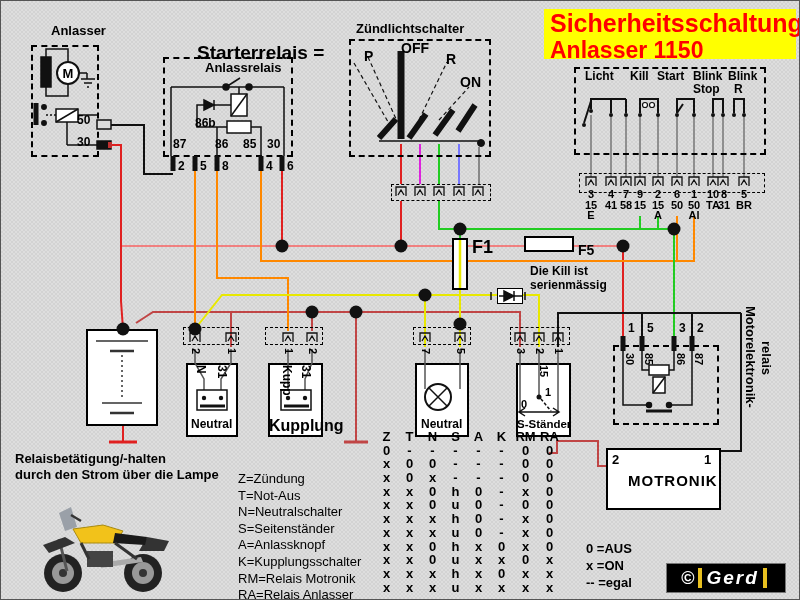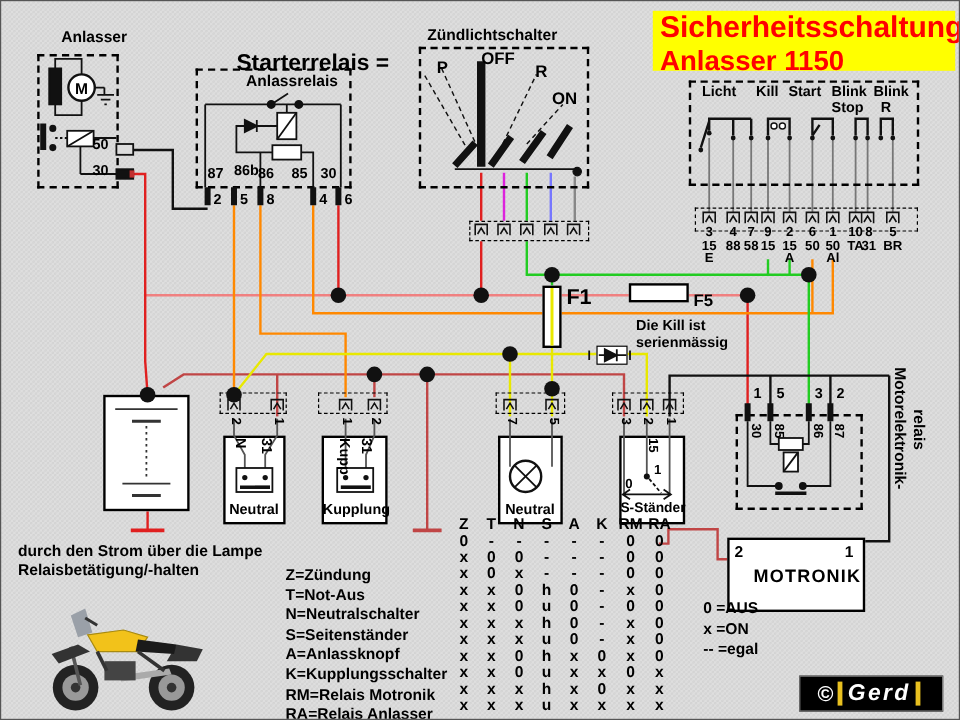--- a/index.html
+++ b/index.html
@@ -18,21 +18,21 @@
   .box{position:absolute;border:2px dashed #000;background:transparent;box-sizing:border-box;}
   .cbox{position:absolute;border:2px dashed #000;background:transparent;box-sizing:border-box;}
   .wbox{position:absolute;border:2px solid #000;background:#fff;box-sizing:border-box;}
   .titlebox{position:absolute;background:#ffff00;}
   .trow{display:flex;height:13.7px;line-height:13.7px;}
   .trow span{display:inline-block;width:23px;text-align:center;font-weight:bold;font-size:13px;}
   .trow span:nth-child(7){width:25px;}
   .pincol{position:absolute;width:20px;text-align:center;top:188px;}
   .pincol span{display:block;font-weight:bold;font-size:11px;line-height:10.5px;}
   .states div{font-weight:bold;font-size:13px;line-height:17px;}
-  .legend div{font-weight:bold;font-size:13px;line-height:16.6px;}
+  .legend div{font-weight:normal;font-size:13px;line-height:16.6px;}
   .note div{font-weight:bold;font-size:13px;line-height:16.3px;}
   #logo{position:absolute;left:665px;top:562px;width:120px;height:30px;background:#000;
         border:1px solid #777;display:flex;align-items:center;justify-content:center;box-sizing:border-box;}
   #logo .bar{width:4px;height:20px;background:#e8c020;margin:0 4px;}
   #logo .c{color:#fff;font-weight:bold;font-size:18px;}
   #logo .n{color:#fff;font-weight:bold;font-style:italic;font-size:19px;letter-spacing:2px;}
 </style>
 </head>
 <body>
 
@@ -260,21 +260,21 @@
     <path d="M52,44 L60,60 M86,44 L108,60" stroke="#333" stroke-width="3" fill="none"></path>
   </svg>
 
   <div class="lbl" style="left:50px;top:23px;font-size:13px;z-index:4">Anlasser</div>
   <div class="lbl" style="left:76px;top:113px;font-size:12px;z-index:4">50</div>
   <div class="lbl" style="left:76px;top:135px;font-size:12px;z-index:4">30</div>
 
   <div class="lbl" style="left:196px;top:42px;font-size:19px;z-index:4">Starterrelais =</div>
   <div class="lbl" style="left:204px;top:60px;font-size:13px;z-index:4">Anlassrelais</div>
   <div class="lbl" style="left:172px;top:137px;font-size:12px;z-index:4">87</div>
-  <div class="lbl" style="left:194px;top:135px;font-size:12px;z-index:4">86b</div>
+  <div class="lbl" style="left:194px;top:116px;font-size:12px;z-index:4">86b</div>
   <div class="lbl" style="left:214px;top:137px;font-size:12px;z-index:4">86</div>
   <div class="lbl" style="left:242px;top:137px;font-size:12px;z-index:4">85</div>
   <div class="lbl" style="left:266px;top:137px;font-size:12px;z-index:4">30</div>
   <div class="lbl" style="left:177px;top:159px;font-size:12px;z-index:4">2</div>
   <div class="lbl" style="left:199px;top:159px;font-size:12px;z-index:4">5</div>
   <div class="lbl" style="left:221px;top:159px;font-size:12px;z-index:4">8</div>
   <div class="lbl" style="left:265px;top:159px;font-size:12px;z-index:4">4</div>
   <div class="lbl" style="left:286px;top:159px;font-size:12px;z-index:4">6</div>
 
   <div class="lbl" style="left:355px;top:21px;font-size:13px;z-index:4">Zündlichtschalter</div>
@@ -294,21 +294,21 @@
   <div class="lbl" style="left:727px;top:69px;font-size:12px;z-index:4">Blink</div>
   <div class="lbl" style="left:733px;top:82px;font-size:12px;z-index:4">R</div>
 
   <div class="pincol" style="left:580px;z-index:4">
       <span>3</span>
       <span>15</span>
       <span>E</span>
     </div>
   <div class="pincol" style="left:600px;z-index:4">
       <span>4</span>
-      <span>88</span>
+      <span>41</span>
       <span></span>
     </div>
   <div class="pincol" style="left:615px;z-index:4">
       <span>7</span>
       <span>58</span>
       <span></span>
     </div>
   <div class="pincol" style="left:629px;z-index:4">
       <span>9</span>
       <span>15</span>
@@ -353,21 +353,21 @@
   <div class="r90" style="left:206px;top:364px;font-size:12px;z-index:4">N</div>
   <div class="r90" style="left:227px;top:364px;font-size:12px;z-index:4">31</div>
   <div class="r90" style="left:200px;top:347px;font-size:11px;z-index:4">2</div>
   <div class="r90" style="left:236px;top:347px;font-size:11px;z-index:4">1</div>
   <div class="lbl" style="left:190px;top:417px;font-size:12px;z-index:4">Neutral</div>
 
   <div class="r90" style="left:292px;top:364px;font-size:12px;z-index:4">Kupp</div>
   <div class="r90" style="left:311px;top:364px;font-size:12px;z-index:4">31</div>
   <div class="r90" style="left:293px;top:347px;font-size:11px;z-index:4">1</div>
   <div class="r90" style="left:317px;top:347px;font-size:11px;z-index:4">2</div>
-  <div class="lbl" style="left:268px;top:417px;font-size:12px;z-index:4">Kupplung</div>
+  <div class="lbl" style="left:268px;top:417px;font-size:16px;z-index:4">Kupplung</div>
 
   <div class="r90" style="left:430px;top:347px;font-size:11px;z-index:4">7</div>
   <div class="r90" style="left:465px;top:347px;font-size:11px;z-index:4">5</div>
   <div class="lbl" style="left:420px;top:417px;font-size:12px;z-index:4">Neutral</div>
 
   <div class="r90" style="left:525px;top:347px;font-size:11px;z-index:4">3</div>
   <div class="r90" style="left:544px;top:347px;font-size:11px;z-index:4">2</div>
   <div class="r90" style="left:563px;top:347px;font-size:11px;z-index:4">1</div>
   <div class="r90" style="left:548px;top:364px;font-size:11px;z-index:4">15</div>
   <div class="lbl" style="left:544px;top:386px;font-size:11px;z-index:4">1</div>
@@ -382,21 +382,21 @@
   <div class="r90" style="left:653px;top:352px;font-size:11px;z-index:4">85</div>
   <div class="r90" style="left:685px;top:352px;font-size:11px;z-index:4">86</div>
   <div class="r90" style="left:703px;top:352px;font-size:11px;z-index:4">87</div>
   <div class="r90" style="left:756px;top:305px;font-size:13px;z-index:4">Motorelektronik-</div>
   <div class="r90" style="left:772px;top:340px;font-size:13px;z-index:4">relais</div>
 
   <div class="lbl" style="left:611px;top:452px;font-size:13px;z-index:4">2</div>
   <div class="lbl" style="left:703px;top:452px;font-size:13px;z-index:4">1</div>
   <div class="lbl" style="left:627px;top:472px;font-size:15px;letter-spacing:1px;z-index:4">MOTRONIK</div>
 
-  <div class="states" style="position:absolute;left:585px;top:497px;z-index:4">
+  <div class="states" style="position:absolute;left:585px;top:539px;z-index:4">
     <div>0 =AUS</div>
     <div>x =ON</div>
     <div>-- =egal</div>
   </div>
 
   <div style="position:absolute;left:374px;top:429px;z-index:4">
     <div class="trow">
       <span>Z</span>
         <span>T</span>
         <span>N</span>
@@ -523,22 +523,22 @@
     <div>T=Not-Aus</div>
     <div>N=Neutralschalter</div>
     <div>S=Seitenständer</div>
     <div>A=Anlassknopf</div>
     <div>K=Kupplungsschalter</div>
     <div>RM=Relais Motronik</div>
     <div>RA=Relais Anlasser</div>
   </div>
 
   <div class="note" style="position:absolute;left:14px;top:450px;z-index:4">
+    <div>Relaisbetätigung/-halten</div>
     <div>durch den Strom über die Lampe</div>
-    <div>Relaisbetätigung/-halten</div>
   </div>
 
   <div id="logo" style="z-index:4">
     <span class="c">©</span>
     <span class="bar"></span>
     <span class="n">Gerd</span>
     <span class="bar"></span>
   </div>
 
 </div>

